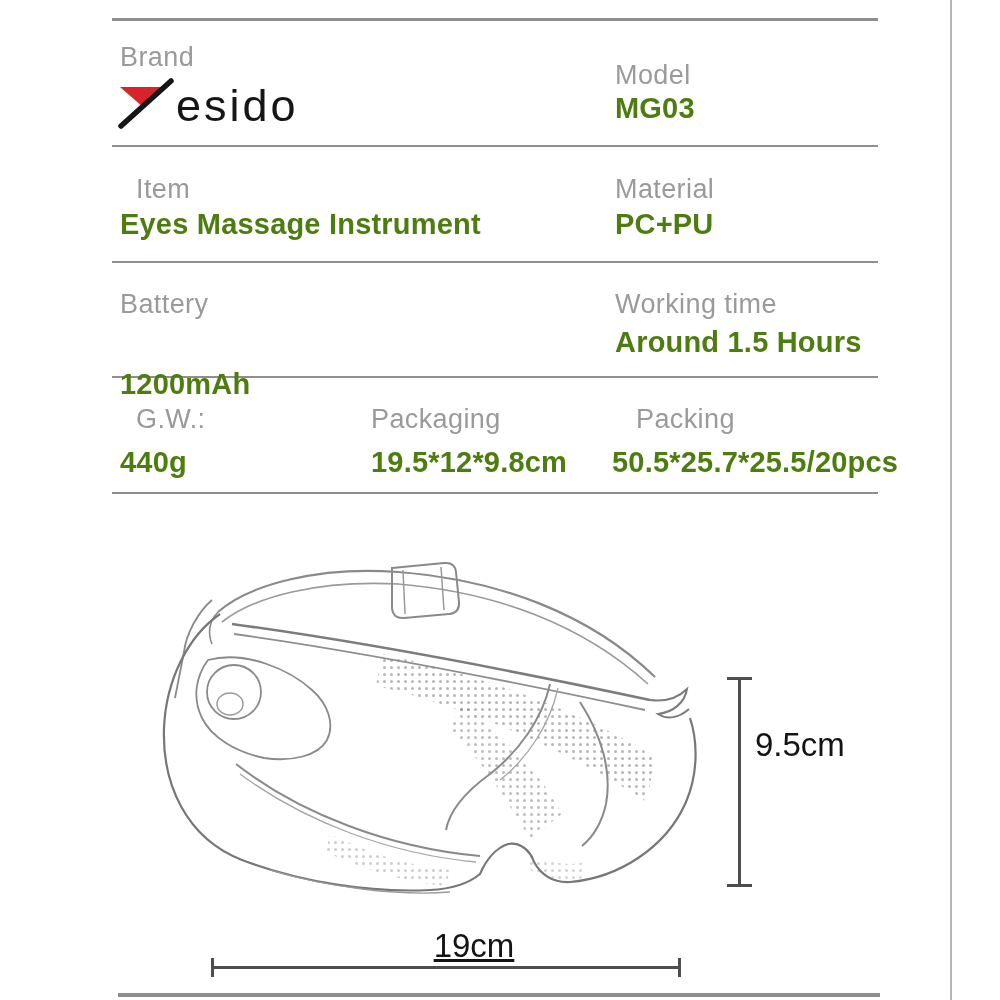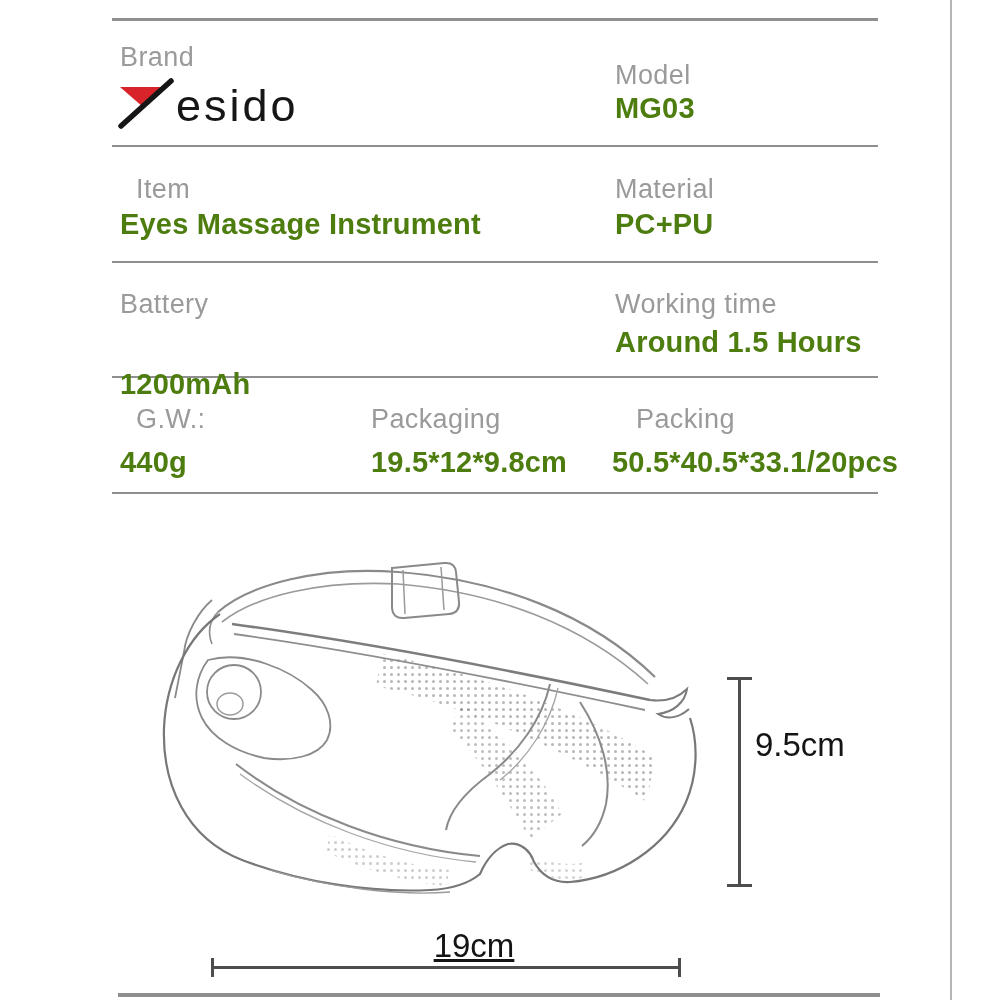--- a/index.html
+++ b/index.html
@@ -56,21 +56,21 @@
   <div class="label" style="left:120px;top:289px;">Battery</div>
   <div class="value" style="left:120px;top:326px;margin-top:42px;">1200mAh</div>
   <div class="label" style="left:615px;top:289px;">Working time</div>
   <div class="value" style="left:615px;top:326px;">Around 1.5 Hours</div>
 
   <div class="label" style="left:120px;top:404px;margin-left:16px;">G.W.:</div>
   <div class="value" style="left:120px;top:446px;">440g</div>
   <div class="label" style="left:371px;top:404px;">Packaging</div>
   <div class="value" style="left:371px;top:446px;">19.5*12*9.8cm</div>
   <div class="label" style="left:612px;top:404px;margin-left:24px;">Packing</div>
-  <div class="value" style="left:612px;top:446px;">50.5*40.5*33.1/20pcs</div>
+  <div class="value" style="left:612px;top:446px;">50.5*25.7*25.5/20pcs</div>
 
   <svg id="device-svg" width="560" height="375" viewBox="0 0 560 375" fill="none">
     <defs>
       <pattern id="ht" width="7" height="7" patternUnits="userSpaceOnUse">
         <circle cx="3.5" cy="3.5" r="1.5" fill="#6e6e6e"></circle>
       </pattern>
     </defs>
 
     <path d="M232,102 C310,118 420,152 505,205 L497,250 C415,196 308,152 226,134 Z" fill="url(#ht)" opacity="0.5"></path>
     <path d="M312,152 C352,182 392,222 412,262 L380,287 C356,246 330,207 300,177 Z" fill="url(#ht)" opacity="0.45"></path>

